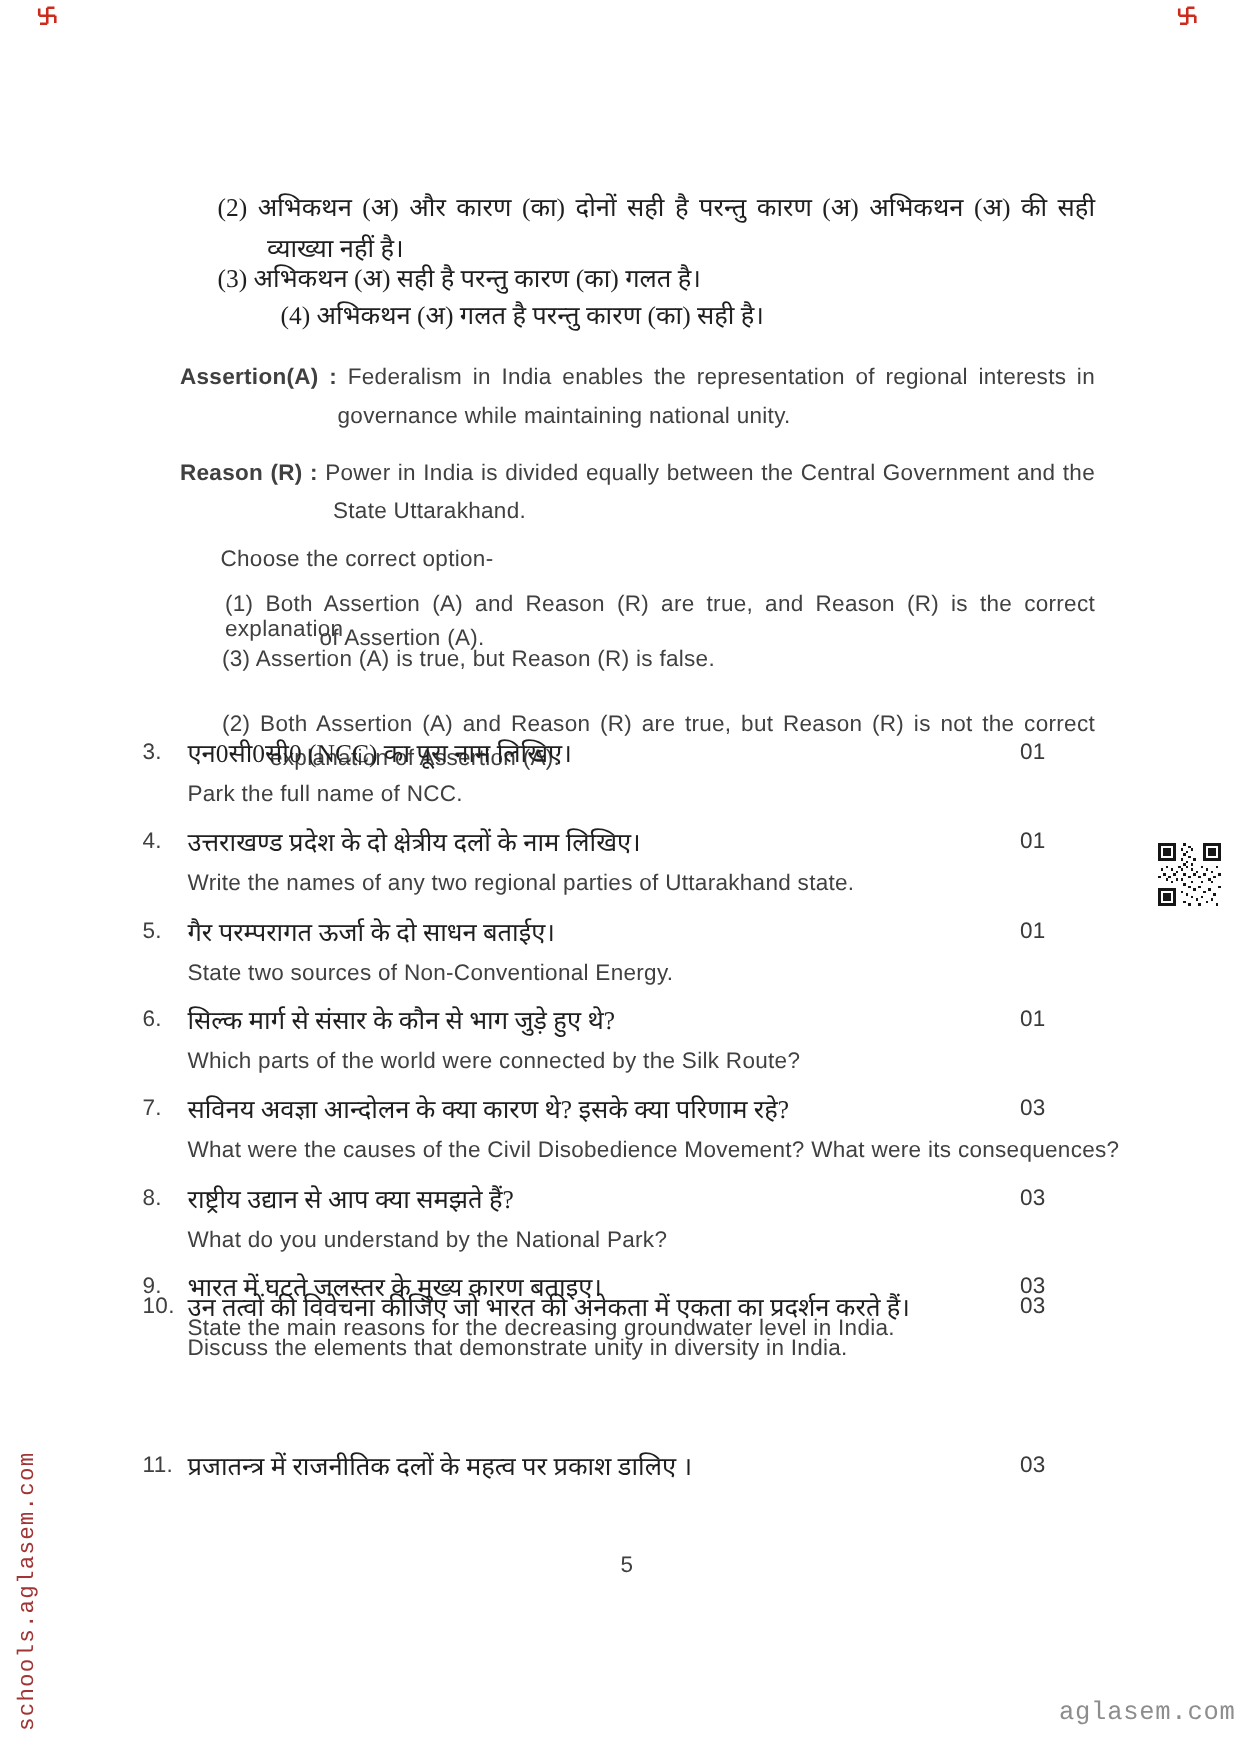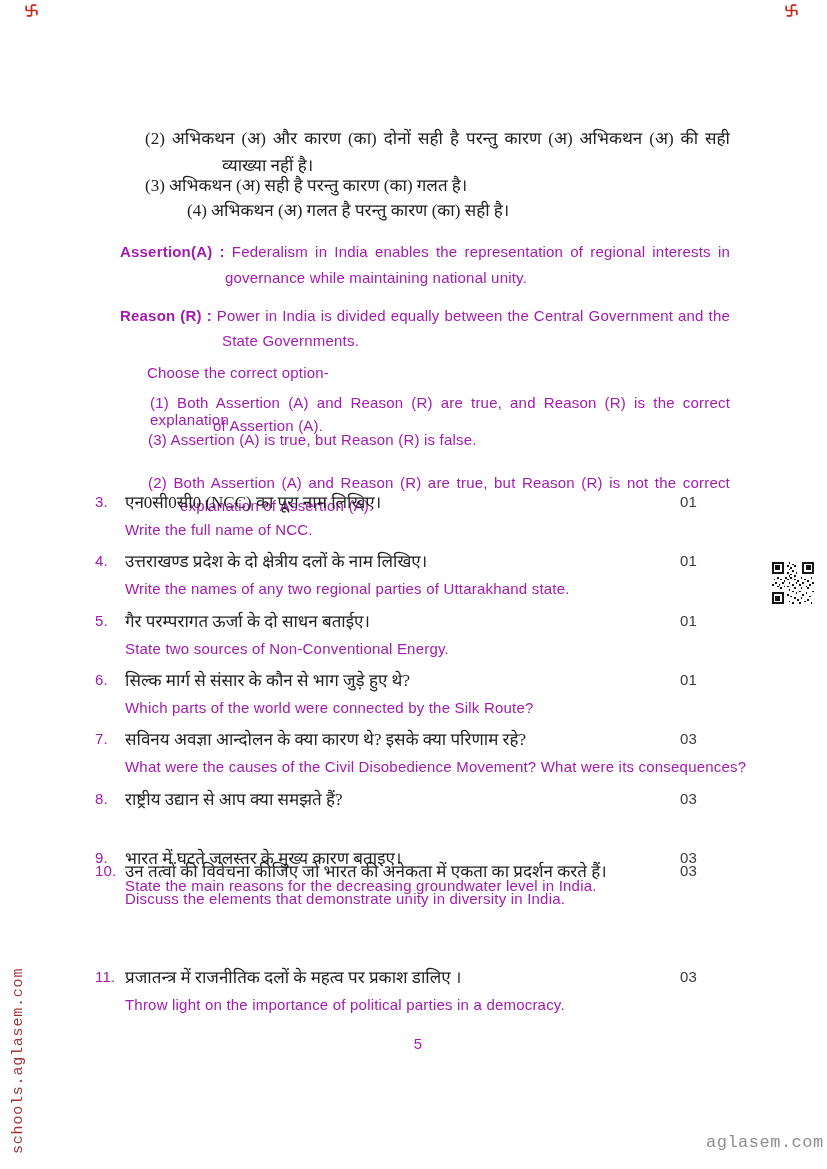--- a/index.html
+++ b/index.html
@@ -3,21 +3,21 @@
 <meta charset="utf-8">
 <style>
   html,body { margin:0; padding:0; background:#ffffff; }
   .page {
     position:relative; width:827px; height:1169px; margin:0 auto;
     background:#ffffff; overflow:hidden;
     font-family:"Liberation Sans","DejaVu Sans",sans-serif;
     color:#242424;
   }
   .t  { position:absolute; line-height:22px; white-space:nowrap; }
-  .en { font-size:15px; letter-spacing:0.2px; color:#a21caf; }
+  .en { font-size:15px; letter-spacing:0.2px; color:#404040; }
   .hi { font-size:17px; color:#1f1f1f; font-family:"Liberation Serif","DejaVu Sans",serif; }
   .b  { font-weight:700; }
   .blk { position:absolute; }
   .jl { white-space:normal; text-align:justify; text-align-last:justify; }
   .rel { position:relative; }
   .q { position:absolute; left:0; width:827px; height:60px; }
   .qnum   { position:absolute; left:95px;  top:3px;  }
   .qhin   { position:absolute; left:125px; top:0;    }
   .qmarks { position:absolute; left:680px; top:3px; color:#3a3a3a; }
   .qeng   { position:absolute; left:125px; top:31px; }
@@ -50,58 +50,58 @@
     </svg>
   </span>
   <span class="corner right">
     <svg width="15" height="15" viewBox="0 0 14 14">
       <path d="M7 2 V12 M2 7 H12 M7 2 H11.5 M12 7 V11.5 M7 12 H2.5 M2 7 V2.5" fill="none" stroke="#cc2a1d" stroke-width="1.6"></path>
     </svg>
   </span>
 
   <div class="blk rel hi" style="left:145px; top:126px; width:585px;">
     <div class="jl">(2) अभिकथन (अ) और कारण (का) दोनों सही है परन्तु कारण (अ) अभिकथन (अ) की सही</div>
-    <div style="position:absolute; left:33px; top:27px; white-space:nowrap;margin-left:44px;">व्याख्या नहीं है।</div>
+    <div style="position:absolute; left:33px; top:27px; white-space:nowrap;">व्याख्या नहीं है।</div>
   </div>
   <div class="t hi" style="left:145px; top:175px;">(3) अभिकथन (अ) सही है परन्तु कारण (का) गलत है।</div>
   <div class="t hi" style="left:145px; top:200px;margin-left:42px;">(4) अभिकथन (अ) गलत है परन्तु कारण (का) सही है।</div>
 
   <div class="blk rel en" style="left:120px; top:220px; width:610px;">
     <div class="jl">
       <span class="b">Assertion(A) :</span>
       <span>Federalism in India enables the representation of regional interests in</span>
     </div>
     <div style="position:absolute; left:105px; top:26px; white-space:nowrap;text-align:center;">governance while maintaining national unity.</div>
   </div>
 
   <div class="blk rel en" style="left:120px; top:267px; width:610px;">
     <div class="jl">
       <span class="b">Reason (R) :</span>
       <span>Power in India is divided equally between the Central Government and the</span>
     </div>
-    <div style="position:absolute; left:102px; top:25px; white-space:nowrap;">State Governments.</div>
+    <div style="position:absolute; left:102px; top:25px; white-space:nowrap;">State Uttarakhand.</div>
   </div>
 
   <div class="t en" style="left:147px; top:314px;margin-top:48px;">Choose the correct option-</div>
 
   <div class="blk rel en" style="left:150px; top:337px; width:580px;">
     <div class="jl">(1) Both Assertion (A) and Reason (R) are true, and Reason (R) is the correct explanation</div>
     <div style="position:absolute; left:35px; top:23px; white-space:nowrap;padding-left:28px;">of Assertion (A).</div>
   </div>
   <div class="blk rel en" style="left:148px; top:383px; width:582px;">
     <div class="jl">(2) Both Assertion (A) and Reason (R) are true, but Reason (R) is not the correct</div>
     <div style="position:absolute; left:32px; top:23px; white-space:nowrap;">explanation of Assertion (A).</div>
   </div>
   <div class="t en" style="left:148px; top:429px;">(3) Assertion (A) is true, but Reason (R) is false.</div>
 
   <div class="q" style="top:490px;">
     <div class="qnum en">3.</div>
     <div class="qhin hi">एन0सी0सी0 (NCC) का पूरा नाम लिखिए।</div>
     <div class="qmarks en">01</div>
-    <div class="qeng en">Write the full name of NCC.</div>
+    <div class="qeng en">Park the full name of NCC.</div>
   </div>
   <div class="q" style="top:549px;">
     <div class="qnum en">4.</div>
     <div class="qhin hi">उत्तराखण्ड प्रदेश के दो क्षेत्रीय दलों के नाम लिखिए।</div>
     <div class="qmarks en">01</div>
     <div class="qeng en">Write the names of any two regional parties of Uttarakhand state.</div>
   </div>
   <div class="q" style="top:609px;">
     <div class="qnum en">5.</div>
     <div class="qhin hi">गैर परम्परागत ऊर्जा के दो साधन बताईए।</div>
@@ -117,38 +117,38 @@
   <div class="q" style="top:727px;">
     <div class="qnum en">7.</div>
     <div class="qhin hi">सविनय अवज्ञा आन्दोलन के क्या कारण थे? इसके क्या परिणाम रहे?</div>
     <div class="qmarks en">03</div>
     <div class="qeng en">What were the causes of the Civil Disobedience Movement? What were its consequences?</div>
   </div>
   <div class="q" style="top:787px;">
     <div class="qnum en">8.</div>
     <div class="qhin hi">राष्ट्रीय उद्यान से आप क्या समझते हैं?</div>
     <div class="qmarks en">03</div>
+    <div class="qeng en">What do you understand by the National Park?</div>
   </div>
   <div class="q" style="top:846px;">
     <div class="qnum en">9.</div>
     <div class="qhin hi">भारत में घटते जलस्तर के मुख्य कारण बताइए।</div>
     <div class="qmarks en">03</div>
     <div class="qeng en">State the main reasons for the decreasing groundwater level in India.</div>
   </div>
   <div class="q" style="top:859px;">
     <div class="qnum en">10.</div>
     <div class="qhin hi">उन तत्वों की विवेचना कीजिए जो भारत की अनेकता में एकता का प्रदर्शन करते हैं।</div>
     <div class="qmarks en">03</div>
     <div class="qeng en">Discuss the elements that demonstrate unity in diversity in India.</div>
   </div>
   <div class="q" style="top:965px;">
     <div class="qnum en">11.</div>
     <div class="qhin hi">प्रजातन्त्र में राजनीतिक दलों के महत्व पर प्रकाश डालिए ।</div>
     <div class="qmarks en">03</div>
-    <div class="qeng en">Throw light on the importance of political parties in a democracy.</div>
   </div>
 
   <div class="pagenum en">5</div>
 
   <span class="qr">
     <svg width="44" height="42" viewBox="0 0 25 25" shape-rendering="crispEdges">
       <rect x="0" y="0" width="25" height="25" fill="#ffffff"></rect>
       <g fill="#161616">
         <rect x="0" y="0" width="7" height="7"></rect>
           <rect x="18" y="0" width="7" height="7"></rect>

